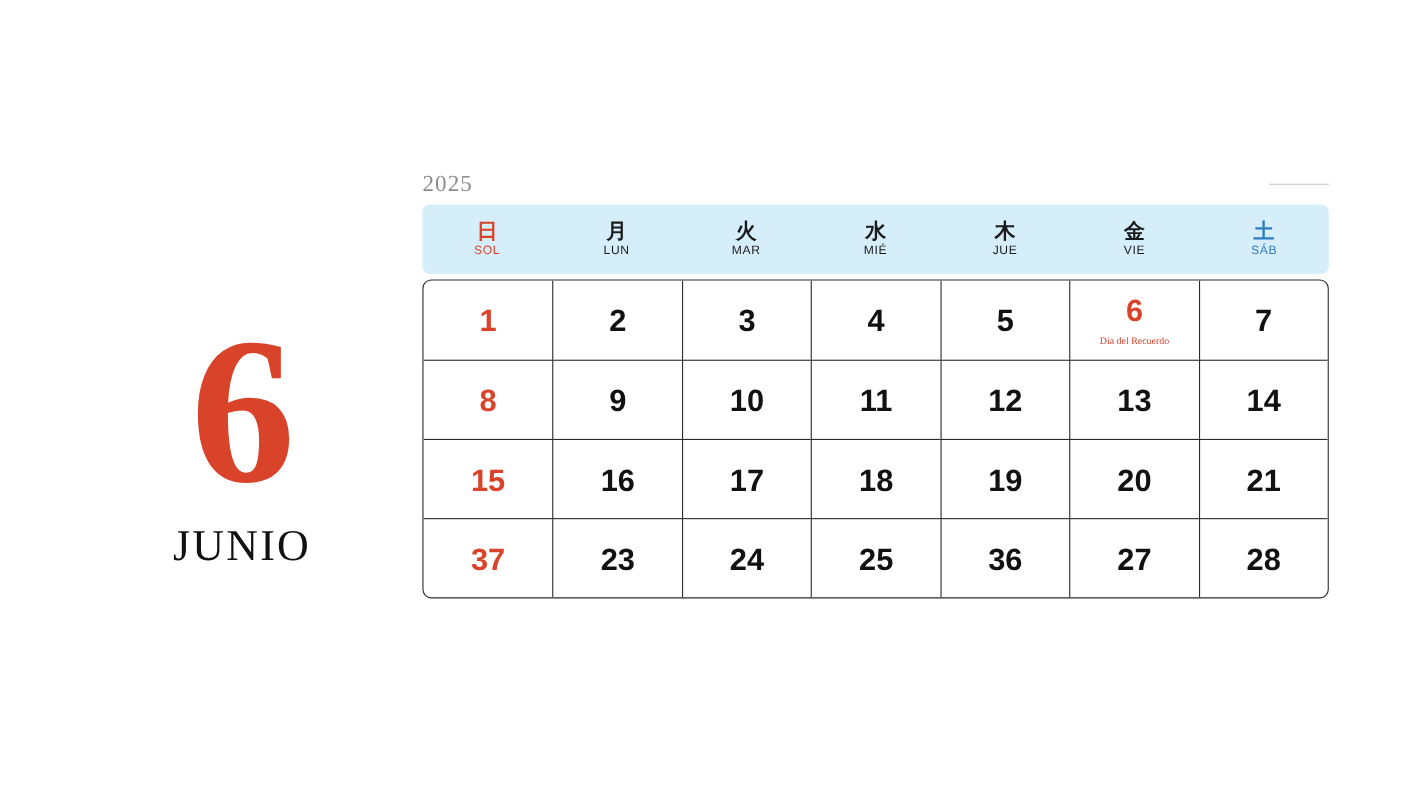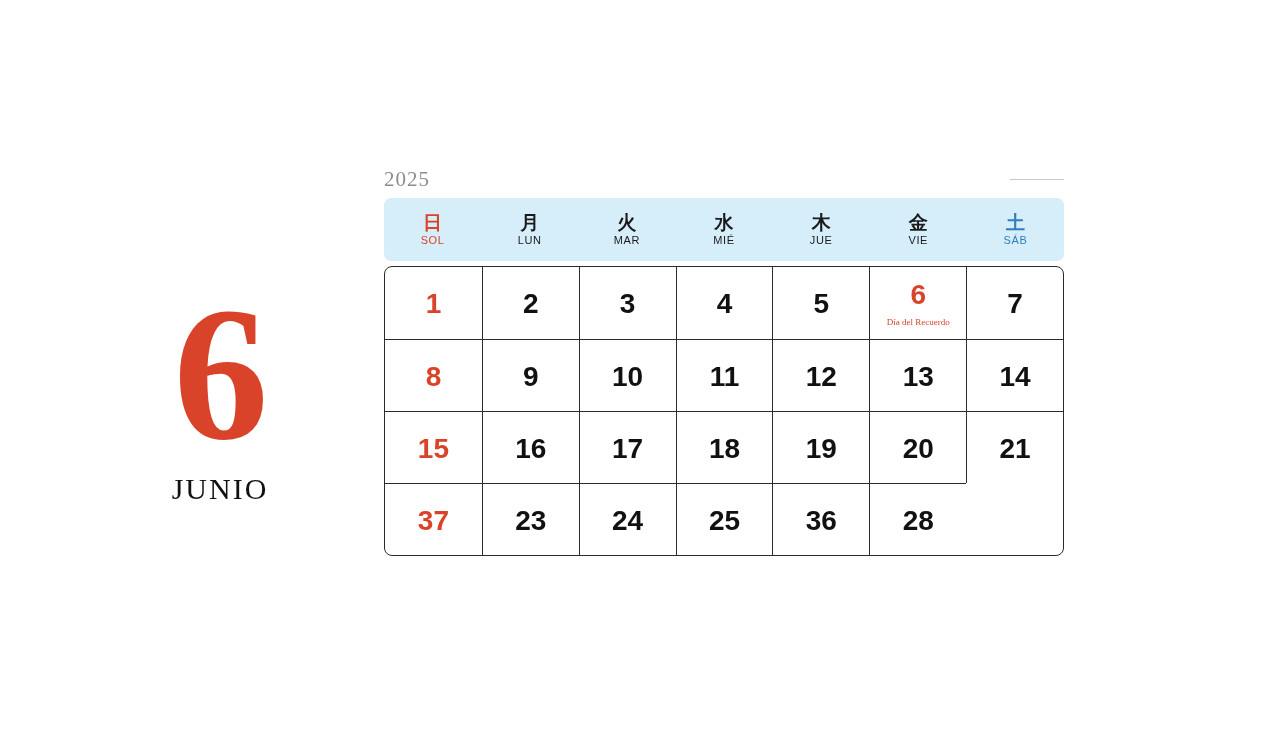--- a/index.html
+++ b/index.html
@@ -27,33 +27,32 @@
   .month-number {
     font-family: "Liberation Serif", serif;
     font-size: 190px;
     line-height: 0.78;
     font-weight: 700;
     color: #d9432a;
     letter-spacing: -2px;
   }
   .month-name {
     font-family: "Liberation Serif", serif;
-    font-size: 30px;
+    font-size: 40px;
     letter-spacing: 2px;
     color: #111111;
     margin-top: 24px;
   }
 
   
   .calendar {
     position: absolute;
     left: 384px;
     top: 148px;
-    width: 680px;
-    margin-top: 12px;
+    width: 824px;
   }
   .cal-top {
     display: flex;
     align-items: center;
     justify-content: space-between;
     height: 38px;
   }
   .cal-year {
     font-family: "Liberation Serif", serif;
     font-size: 21px;
@@ -265,18 +264,21 @@
         <div class="day">
           <div class="day-num">24</div>
         </div>
         <div class="day">
           <div class="day-num">25</div>
         </div>
         <div class="day">
           <div class="day-num">36</div>
         </div>
         <div class="day">
+          <div class="day-num">27</div>
+        </div>
+        <div class="day">
           <div class="day-num">28</div>
         </div>
       </div>
     </div>
 
 </div>
 
 </body></html>

